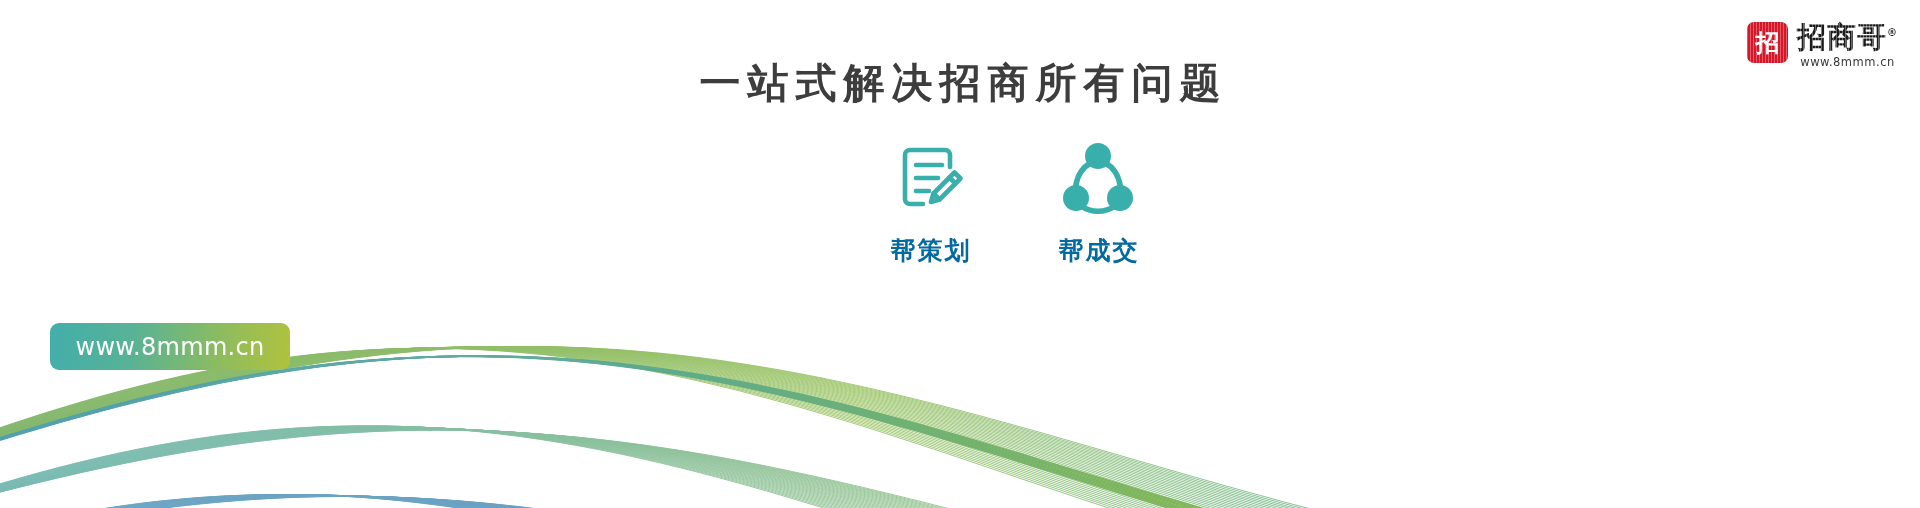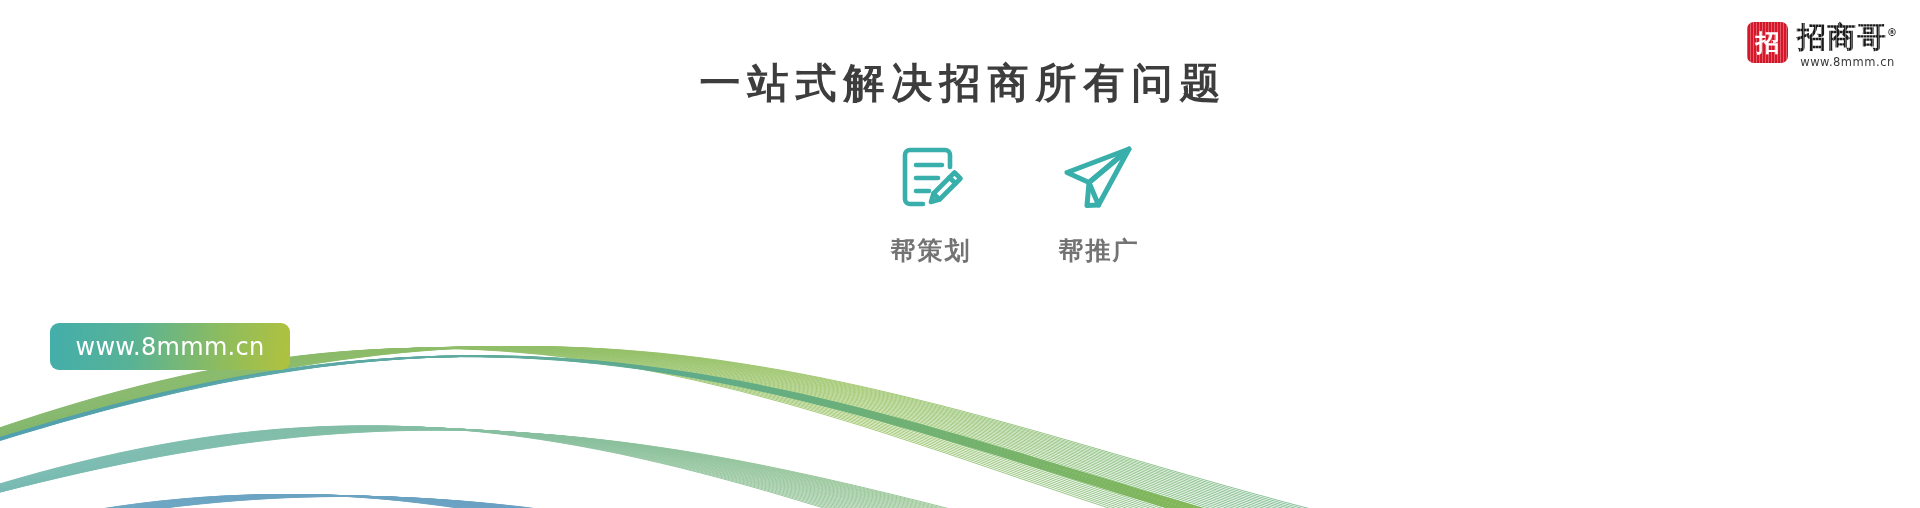--- a/index.html
+++ b/index.html
@@ -104,21 +104,21 @@
   .feature-icon {
     width:82px; height:82px;
     display:flex; align-items:center; justify-content:center;
   }
   .feature-icon svg { display:block; overflow:visible; }
   .feature-label {
     margin-top:16px;
     font-size:25px;
     font-weight:bold;
     letter-spacing:2px;
-    color:#737373;
+    color:#0369a1;
     font-family:"DejaVu Sans", sans-serif;
     white-space:nowrap;
     text-indent:2px;
   }
 
   
   #url-badge {
     position:absolute; left:50px; top:323px;
     width:240px; height:47px;
     border-radius:9px;
@@ -299,32 +299,33 @@
           <path d="M24 39h22"></path>
           <path d="M24 52h13"></path>
           <path d="M62.5 33.5l6 6-21 21-8.5 2.5 2.5-8.5z"></path>
           <path d="M57.5 38.5l6 6"></path>
           <path d="M41.5 54.5l6 6"></path>
         </svg>
       </div>
       <div class="feature-label">帮策划</div>
     </div>
 
+
+
     <div class="feature">
       <div class="feature-icon">
-        <svg width="80" height="80" viewBox="0 0 80 80" fill="none" stroke="#39afab" stroke-width="5" stroke-linecap="round" stroke-linejoin="round">
-          <path d="M71 12L9 35.5l22 10z"></path>
-          <path d="M31 45.5L71 12 40.5 68 31 45.5z"></path>
-          <path d="M31 45.5l-2 23 11.5-.5"></path>
+        <svg width="78" height="78" viewBox="0 0 78 78" fill="none" stroke="#39afab">
+          <path d="M39 22a30 30 0 0 0-17 46 30 30 0 0 0 34 0A30 30 0 0 0 39 22z" stroke-width="5.5" fill="none"></path>
+          <circle cx="39" cy="18" r="13" fill="#39afab" stroke="none"></circle>
+          <circle cx="17" cy="60" r="13" fill="#39afab" stroke="none"></circle>
+          <circle cx="61" cy="60" r="13" fill="#39afab" stroke="none"></circle>
         </svg>
       </div>
-      <div class="feature-label">帮推广</div>
+      <div class="feature-label">帮成交</div>
     </div>
-
-
 
   </div>
 
   <div id="url-badge">
     <span id="url-badge-text">www.8mmm.cn</span>
   </div>
 
 </div>
 
 </body></html>

